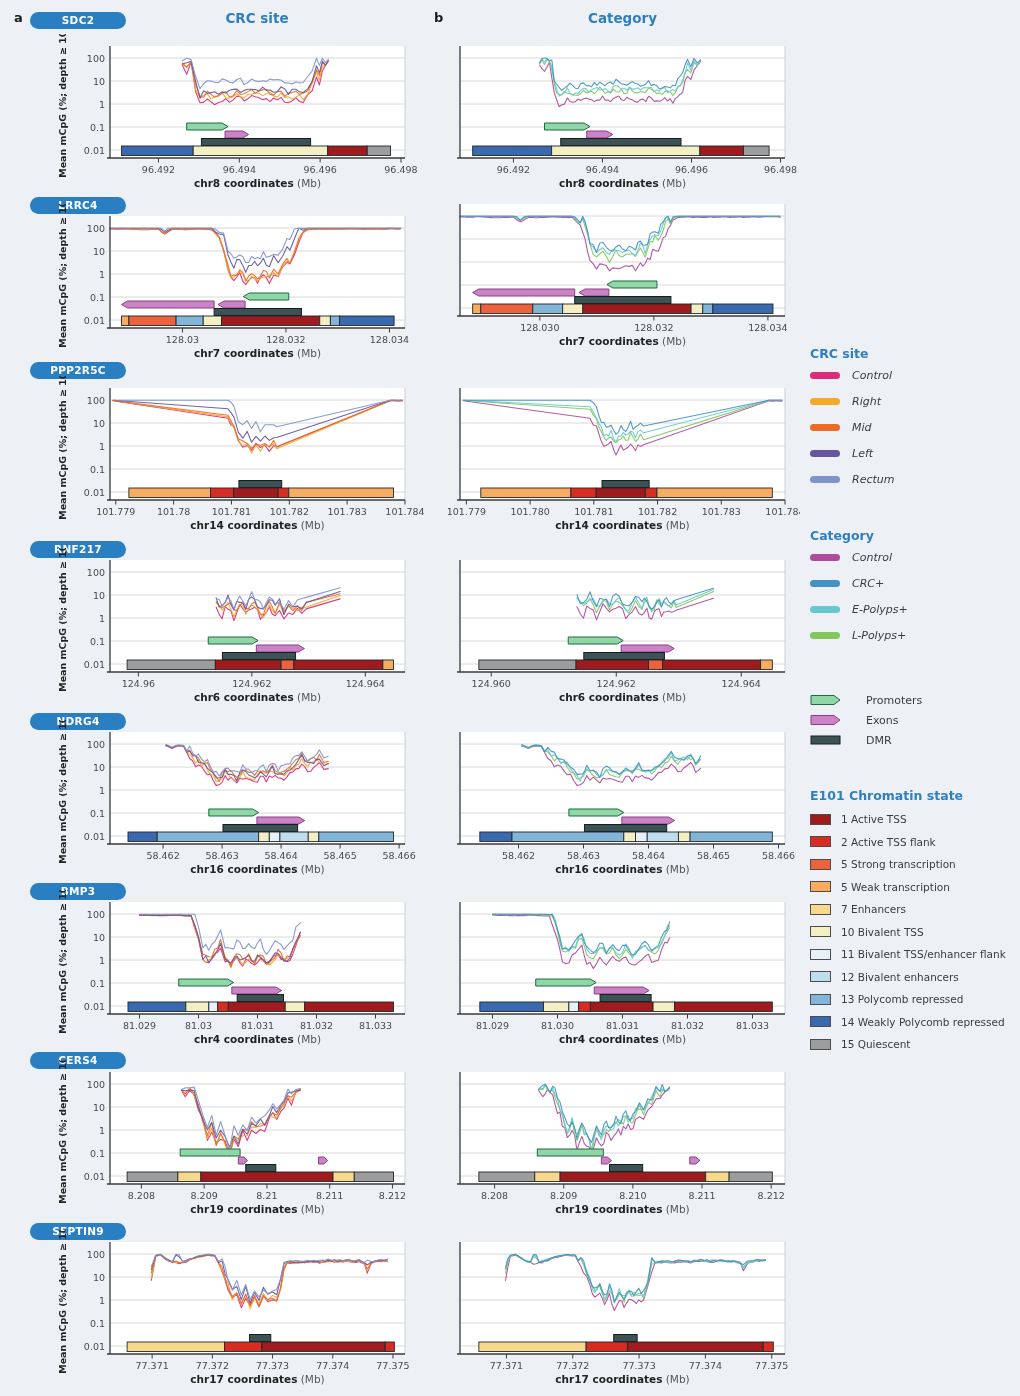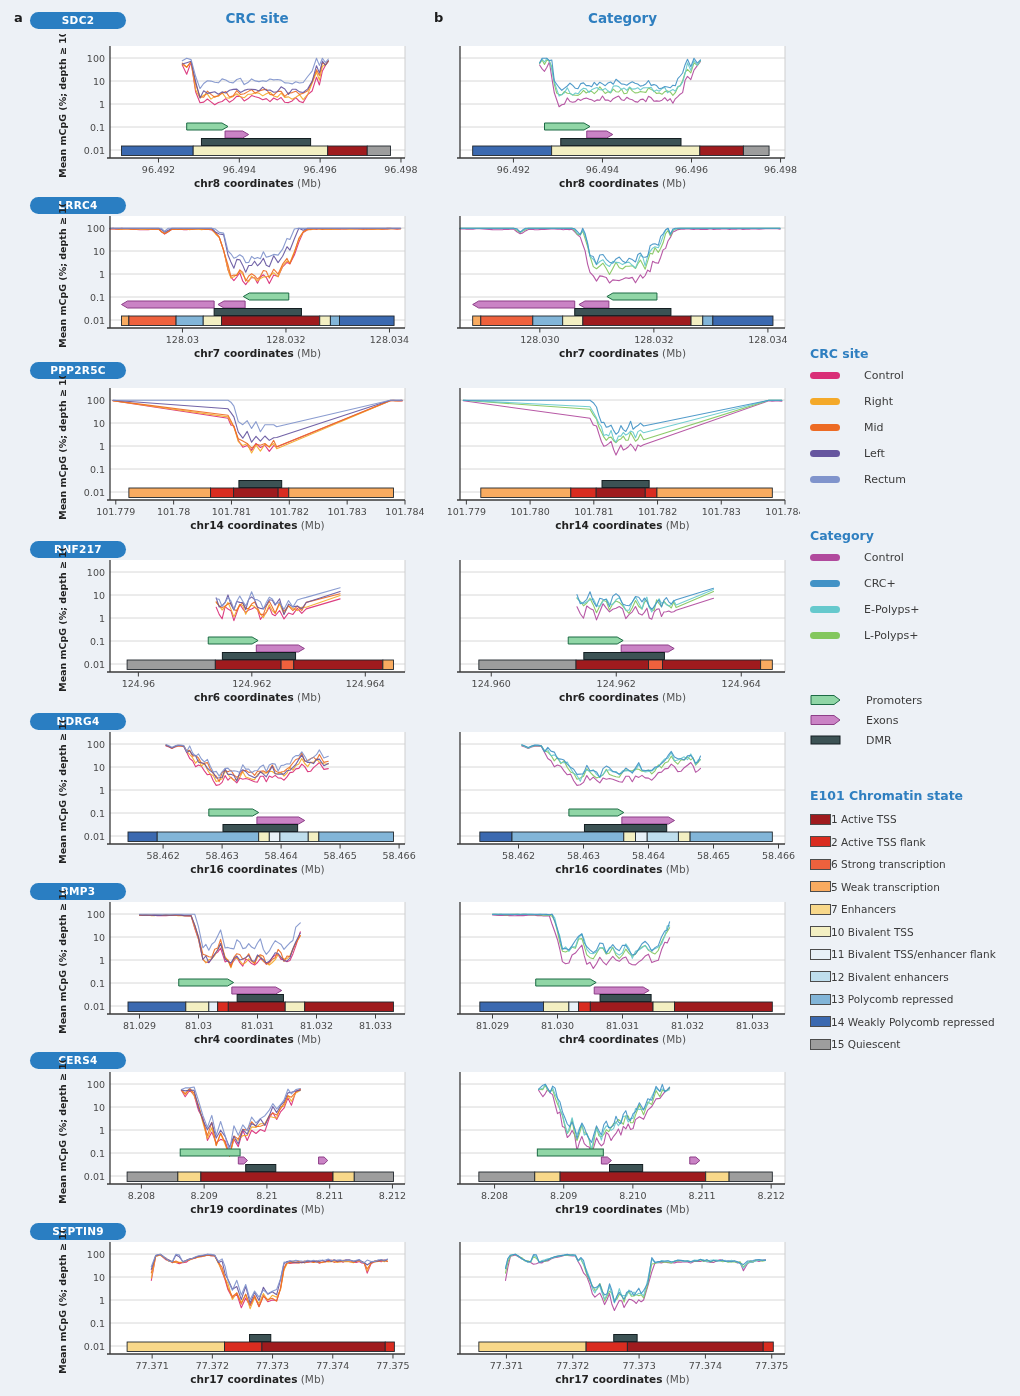--- a/index.html
+++ b/index.html
@@ -7,25 +7,25 @@
           font-family:"DejaVu Sans","Liberation Sans",sans-serif;}
   .ab-label{position:absolute;font-size:13px;font-weight:bold;color:#1c1c1c;}
   .col-title{position:absolute;top:10px;font-size:13.5px;font-weight:bold;color:#2f7fc0;text-align:center;}
   .pill{position:absolute;left:30px;width:96px;height:17px;background:#2a7ec2;border-radius:9px;
         color:#fff;font-size:10.5px;font-weight:bold;text-align:center;line-height:17px;letter-spacing:.3px;}
   .panel{position:absolute;}
   svg{font-family:"DejaVu Sans","Liberation Sans",sans-serif;}
   #legend{position:absolute;left:810px;top:0;width:208px;height:100%;}
   #legend h3{position:absolute;left:0;margin:0;font-size:12.5px;font-weight:bold;color:#2f7fc0;}
   .leg-list{position:absolute;left:0;width:100%;}
-  .leg-item{height:26px;display:flex;align-items:center;gap:24px;}
+  .leg-item{height:26px;display:flex;align-items:center;gap:12px;font-style:italic;}
   .leg-sw{width:30px;height:7px;border-radius:3.5px;flex:0 0 auto;}
   .leg-lbl{font-size:11px;color:#3b3b3b;}
   .annot-item{height:20px;display:flex;align-items:center;gap:24px;}
-  .chrom-item{height:22.5px;display:flex;align-items:center;}
+  .chrom-item{height:22.5px;display:flex;align-items:center;gap:10px;}
   .chrom-sw{width:21px;height:11px;border:1px solid #4c4c4c;box-sizing:border-box;flex:0 0 auto;}
   .chrom-lbl{font-size:10.5px;color:#3b3b3b;}
 </style>
 </head>
 <body>
 
 <div id="figure">
   <div class="ab-label" style="left:14px;top:10px">a</div>
   <div class="col-title" style="left:154px;width:206px">CRC site</div>
   <div class="ab-label" style="left:434px;top:10px">b</div>
@@ -137,21 +137,21 @@
           <line x1="55" y1="124" x2="353" y2="124" stroke="#3a3a3a" stroke-width="1.3"></line>
           <line x1="130.4561403504643" y1="124" x2="130.4561403504643" y2="128.5" stroke="#3a3a3a" stroke-width="1"></line>
           <text x="130.4561403504643" y="139" text-anchor="middle" font-size="9.5" fill="#4a4a4a">128.03</text>
           <line x1="233.96491228095982" y1="124" x2="233.96491228095982" y2="128.5" stroke="#3a3a3a" stroke-width="1"></line>
           <text x="233.96491228095982" y="139" text-anchor="middle" font-size="9.5" fill="#4a4a4a">128.032</text>
           <line x1="337.4736842099844" y1="124" x2="337.4736842099844" y2="128.5" stroke="#3a3a3a" stroke-width="1"></line>
           <text x="337.4736842099844" y="139" text-anchor="middle" font-size="9.5" fill="#4a4a4a">128.034</text>
           <text x="205.5" y="153" text-anchor="middle" font-size="10.5" fill="#222"><tspan font-weight="bold">chr7 coordinates</tspan><tspan fill="#555"> (Mb)</tspan></text>
           <text x="14" y="68" text-anchor="middle" font-size="9.5" font-weight="bold" fill="#222" transform="rotate(-90 14 68)">Mean mCpG (%; depth ≥ 10)</text>
         </svg></div>
-      <div class="panel" style="left: 448px; top: 204px;"><svg width="352" height="158" viewBox="0 0 352 158">
+      <div class="panel" style="left: 448px; top: 192px;"><svg width="352" height="158" viewBox="0 0 352 158">
           <rect x="12" y="12" width="325" height="112" fill="#ffffff"></rect>
           <line x1="12" y1="24" x2="337" y2="24" stroke="#d8d8d8" stroke-width="1"></line>
           <line x1="12" y1="47" x2="337" y2="47" stroke="#d8d8d8" stroke-width="1"></line>
           <line x1="12" y1="70" x2="337" y2="70" stroke="#d8d8d8" stroke-width="1"></line>
           <line x1="12" y1="93" x2="337" y2="93" stroke="#d8d8d8" stroke-width="1"></line>
           <line x1="12" y1="116" x2="337" y2="116" stroke="#d8d8d8" stroke-width="1"></line>
           <line x1="337" y1="12" x2="337" y2="124" stroke="#cfcfcf" stroke-width="1"></line>
           <polyline points="12.0,24.9 15.3,24.7 18.5,25.3 21.8,25.3 25.0,25.1 28.3,24.7 31.5,24.8 34.8,24.9 38.0,25.2 41.3,25.4 44.5,25.6 47.8,25.7 51.0,25.7 54.3,25.7 57.1,25.2 59.9,25.5 62.8,25.3 65.6,25.1 68.9,27.8 72.1,29.7 74.8,28.9 77.5,26.9 80.3,25.4 83.5,25.1 86.8,25.7 90.0,25.8 93.3,25.4 96.5,25.4 99.8,25.3 103.0,25.0 106.3,25.0 109.5,25.2 112.4,25.2 115.4,25.8 118.3,25.3 121.2,25.6 124.1,25.3 126.8,27.9 129.5,30.8 132.3,33.1 134.7,40.2 137.1,46.9 139.6,60.1 142.0,68.3 145.3,71.9 148.5,77.1 151.8,71.9 155.0,72.4 158.3,73.6 161.5,79.0 164.8,75.9 168.0,76.2 171.3,76.6 174.5,75.3 177.8,73.8 181.0,74.4 184.3,73.4 187.5,78.8 189.9,74.7 192.4,70.8 194.8,74.1 197.2,71.5 199.7,66.1 202.1,67.8 204.6,57.3 207.0,58.6 210.3,59.3 212.7,53.2 215.1,45.9 217.6,44.4 220.0,37.0 222.4,33.4 224.9,28.0 227.3,27.0 229.8,25.6 233.0,25.1 236.2,25.1 239.5,24.8 242.8,25.1 246.0,25.5 249.3,24.9 252.5,25.5 255.8,25.4 259.0,25.5 262.3,24.8 265.5,25.4 268.8,25.2 272.0,25.3 275.3,24.7 278.5,25.0 281.8,25.4 285.0,25.0 288.3,25.1 291.5,24.8 294.8,25.4 298.0,25.2 301.3,25.2 304.5,24.6 307.8,25.0 311.0,25.2 314.3,24.9 317.5,24.6 320.8,24.6 323.6,24.8 326.4,24.5 329.3,24.7 332.1,25.3" fill="none" stroke="#b14a9d" stroke-width="1.1" stroke-linejoin="round" stroke-linecap="round" opacity="0.92"></polyline>
           <polyline points="12.0,24.3 15.3,24.3 18.5,24.3 21.8,24.3 25.0,24.3 28.3,24.3 31.5,24.3 34.8,24.3 38.0,24.3 41.3,24.3 44.5,24.3 47.8,24.3 51.0,24.3 54.3,24.3 57.1,24.3 59.9,24.3 62.8,24.3 65.6,24.3 68.9,26.2 72.1,28.6 74.8,27.1 77.5,25.7 80.3,24.3 83.5,24.3 86.8,24.3 90.0,24.3 93.3,24.4 96.5,24.3 99.8,24.3 103.0,24.3 106.3,24.3 109.5,24.3 112.4,24.3 115.4,24.3 118.3,24.3 121.2,24.3 124.1,24.3 126.8,26.7 129.5,30.4 132.3,30.9 134.7,26.9 137.1,34.7 139.6,42.7 142.0,52.1 145.3,62.6 148.5,64.7 151.8,62.0 155.0,59.2 158.3,64.5 161.5,70.5 164.8,64.4 168.0,58.3 171.3,63.7 174.5,65.0 177.8,62.3 181.0,62.2 184.3,61.7 187.5,64.5 189.9,59.8 192.4,56.1 194.8,60.4 197.2,65.2 199.7,57.2 202.1,49.2 204.6,50.1 207.0,43.8 210.3,48.4 212.7,44.2 215.1,38.8 217.6,29.6 220.0,26.5 222.4,32.0 224.9,26.6 227.3,25.3 229.8,24.6 233.0,24.4 236.2,24.3 239.5,24.3 242.8,24.3 246.0,24.3 249.3,24.3 252.5,24.3 255.8,24.3 259.0,24.3 262.3,24.3 265.5,24.3 268.8,24.3 272.0,24.3 275.3,24.3 278.5,24.3 281.8,24.3 285.0,24.3 288.3,24.3 291.5,24.3 294.8,24.3 298.0,24.3 301.3,24.3 304.5,24.3 307.8,24.3 311.0,24.3 314.3,24.3 317.5,24.3 320.8,24.3 323.6,24.3 326.4,24.3 329.3,24.3 332.1,24.3" fill="none" stroke="#83c75d" stroke-width="1.1" stroke-linejoin="round" stroke-linecap="round" opacity="0.92"></polyline>
           <polyline points="12.0,24.3 15.3,24.3 18.5,24.3 21.8,24.3 25.0,24.3 28.3,24.3 31.5,24.3 34.8,24.3 38.0,24.3 41.3,24.3 44.5,24.3 47.8,24.3 51.0,24.3 54.3,24.3 57.1,24.3 59.9,24.3 62.8,24.3 65.6,24.3 68.9,25.6 72.1,27.9 74.8,26.9 77.5,24.8 80.3,24.3 83.5,24.3 86.8,24.3 90.0,24.3 93.3,24.3 96.5,24.3 99.8,24.3 103.0,24.3 106.3,24.3 109.5,24.3 112.4,24.3 115.4,24.3 118.3,24.3 121.2,24.3 124.1,24.3 126.8,25.6 129.5,29.7 132.3,30.3 134.7,26.3 137.1,31.6 139.6,39.0 142.0,52.5 145.3,55.2 148.5,60.7 151.8,57.5 155.0,55.8 158.3,60.6 161.5,62.4 164.8,57.3 168.0,58.4 171.3,58.6 174.5,60.6 177.8,58.8 181.0,58.1 184.3,61.3 187.5,63.9 189.9,57.9 192.4,51.3 194.8,52.9 197.2,61.8 199.7,51.8 202.1,47.3 204.6,44.2 207.0,42.7 210.3,43.7 212.7,38.9 215.1,32.2 217.6,26.3 220.0,24.3 222.4,30.2 224.9,26.3 227.3,25.1 229.8,24.3 233.0,24.3 236.2,24.3 239.5,24.3 242.8,24.3 246.0,24.3 249.3,24.3 252.5,24.3 255.8,24.3 259.0,24.3 262.3,24.3 265.5,24.3 268.8,24.3 272.0,24.3 275.3,24.3 278.5,24.3 281.8,24.3 285.0,24.3 288.3,24.3 291.5,24.3 294.8,24.3 298.0,24.3 301.3,24.3 304.5,24.3 307.8,24.3 311.0,24.3 314.3,24.3 317.5,24.3 320.8,24.3 323.6,24.3 326.4,24.3 329.3,24.3 332.1,24.3" fill="none" stroke="#66c9cd" stroke-width="1.1" stroke-linejoin="round" stroke-linecap="round" opacity="0.92"></polyline>
@@ -700,21 +700,21 @@
         <div class="chrom-item">
           <span class="chrom-sw" style="background: rgb(159, 27, 30);"></span>
           <span class="chrom-lbl">1 Active TSS</span>
         </div>
         <div class="chrom-item">
           <span class="chrom-sw" style="background: rgb(217, 44, 32);"></span>
           <span class="chrom-lbl">2 Active TSS flank</span>
         </div>
         <div class="chrom-item">
           <span class="chrom-sw" style="background: rgb(238, 97, 61);"></span>
-          <span class="chrom-lbl">6 Strong transcription</span>
+          <span class="chrom-lbl">5 Strong transcription</span>
         </div>
         <div class="chrom-item">
           <span class="chrom-sw" style="background: rgb(249, 171, 96);"></span>
           <span class="chrom-lbl">5 Weak transcription</span>
         </div>
         <div class="chrom-item">
           <span class="chrom-sw" style="background: rgb(248, 216, 138);"></span>
           <span class="chrom-lbl">7 Enhancers</span>
         </div>
         <div class="chrom-item">

